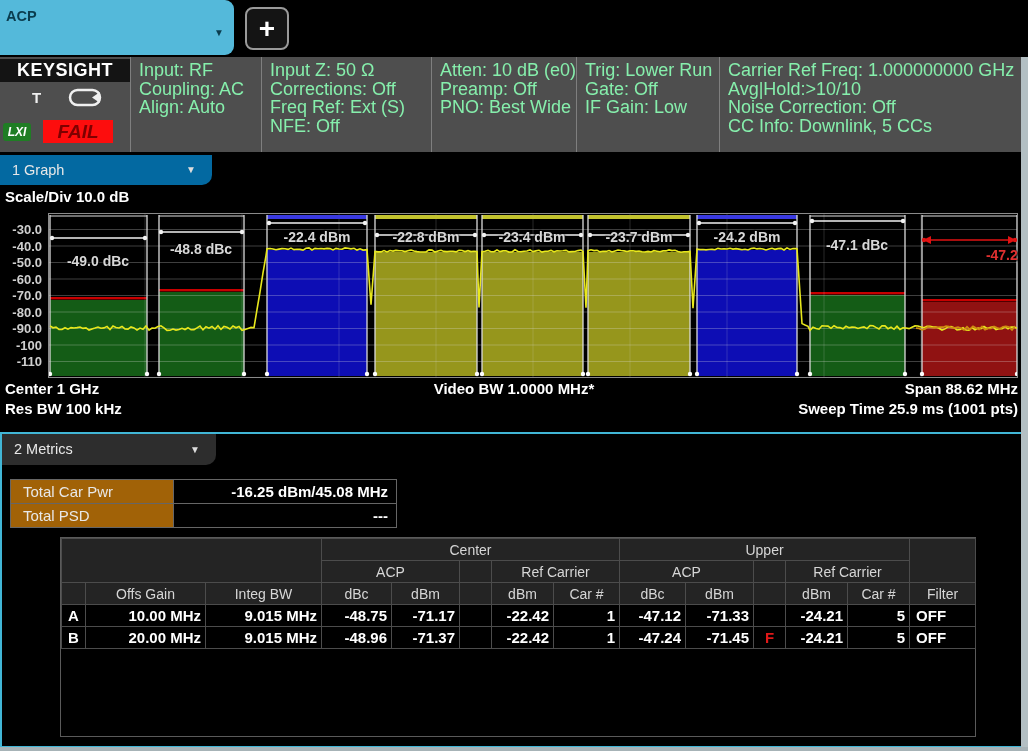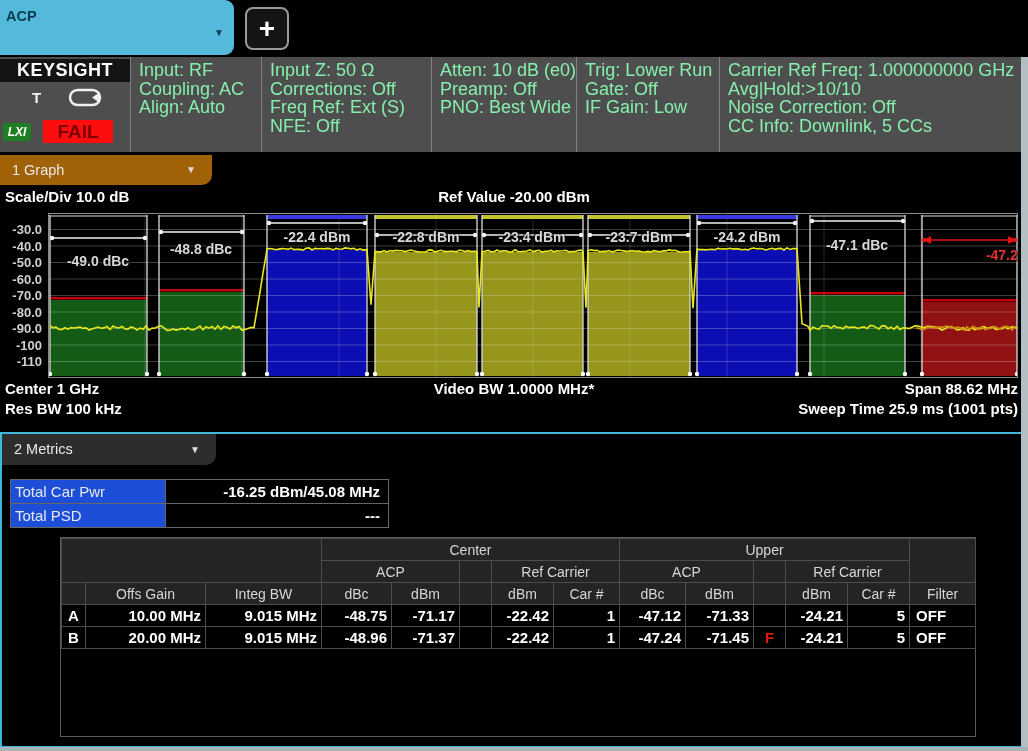--- a/index.html
+++ b/index.html
@@ -23,33 +23,33 @@
   }
   
   .header{position:absolute;left:0;top:57px;width:1028px;height:95px;background:#4e4e4e;}
   .brand{position:absolute;left:0;top:2px;width:130px;height:23px;background:#141414;
     color:#fff;font-weight:bold;font-size:18px;letter-spacing:.5px;text-align:center;line-height:23px;}
   .trig-t{position:absolute;left:32px;top:32px;color:#f0f0f0;font-size:15px;font-weight:bold;}
   .sweep-icon{position:absolute;left:68px;top:30px;}
   .lxi{position:absolute;left:3px;top:66px;width:28px;height:18px;background:#1f7d24;border-radius:3px;
     color:#fff;font-style:italic;font-weight:bold;font-size:12px;text-align:center;line-height:18px;}
   .fail{position:absolute;left:43px;top:63px;width:70px;height:23px;background:#fd0d0d;
-    color:#7e0000;font-weight:bold;font-size:19px;text-align:center;line-height:23px;}
+    color:#7e0000;font-weight:bold;font-size:19px;text-align:center;line-height:23px;font-style:italic;}
   .hcol{position:absolute;top:0;height:95px;box-sizing:border-box;border-left:1px solid #7f7f7f;
     padding:4px 0 0 8px;color:#86efac;font-size:18px;line-height:18.5px;}
   .hcol div{white-space:nowrap;}
   .c1{left:130px;width:131px;}
   .c2{left:261px;width:170px;}
   .c3{left:431px;width:145px;}
   .c4{left:576px;width:143px;}
   .c5{left:719px;width:302px;}
   
   .graph-win{position:absolute;left:0;top:152px;width:1028px;height:280px;background:#000;}
   .selector{
-    position:absolute;left:0;top:3px;width:212px;height:30px;background:#a16207;
+    position:absolute;left:0;top:3px;width:212px;height:30px;background:#0369a1;
     border-radius:0 0 10px 0;color:#e8e8e8;font-size:14.5px;line-height:30px;
     padding-left:12px;box-sizing:border-box;cursor:pointer;
   }
   .selector .arrow{position:absolute;right:16px;top:0;font-size:10px;color:#ddd;}
   .scaleline{position:absolute;left:5px;top:36px;color:#fff;font-weight:bold;font-size:15px;}
   .refvalue{position:absolute;left:0;top:36px;width:1028px;text-align:center;color:#fff;font-weight:bold;font-size:15px;}
   .ylabels{position:absolute;left:0;top:61px;width:44px;height:165px;}
   .ylab{position:absolute;right:2px;color:#cfcfcf;font-weight:bold;font-size:13px;line-height:16px;text-align:right;width:42px;margin-left:42px;}
   .plot{position:absolute;left:48px;top:61px;width:970px;height:165px;}
   .mlabel{
@@ -65,21 +65,21 @@
   .metrics-win{position:absolute;left:0;top:432px;width:1028px;height:316px;background:#000;
     border:2px solid #41b6d6;box-sizing:border-box;}
   .selector2{
     position:absolute;left:0;top:0;width:214px;height:31px;background:#2d2d2d;
     border-radius:0 0 10px 0;color:#e8e8e8;font-size:14.5px;line-height:31px;
     padding-left:12px;box-sizing:border-box;cursor:pointer;
   }
   .selector2 .arrow{position:absolute;right:16px;top:0;font-size:10px;color:#ddd;}
   .summary{position:absolute;left:8px;top:45px;border:1px solid #666;border-collapse:collapse;}
   .summary td{border:1px solid #666;height:23px;font-size:15px;padding:0;}
-  .summary .lab{width:150px;background:#1d4ed8;color:#e8e8e8;padding-left:4px;}
+  .summary .lab{width:150px;background:#a16207;color:#e8e8e8;padding-left:12px;}
   .summary .val{width:214px;background:#000;color:#fff;font-weight:bold;text-align:right;padding-right:8px;}
   .acp-wrap{position:absolute;left:58px;top:103px;width:916px;height:200px;border:1px solid #5a5a5a;
     background:#000;box-sizing:border-box;}
   .acp{border-collapse:collapse;table-layout:fixed;width:914px;}
   .acp th,.acp td{border:1px solid #4c4c4c;height:21px;padding:0 4px;overflow:hidden;white-space:nowrap;}
   .acp th{background:#242424;color:#d6d6d6;font-size:14px;font-weight:normal;text-align:center;}
   .acp td{background:#000;color:#fff;font-size:15px;font-weight:bold;text-align:right;}
   .acp td.ctr{text-align:center;}
   .acp td.lft{text-align:left;padding-left:6px;}
   .acp td.flag{color:#e01818;text-align:center;font-weight:bold;}
@@ -141,21 +141,20 @@
     <div>CC Info: Downlink, 5 CCs</div>
   </div>
 </div>
 
 <div class="graph-win">
   <div class="selector">
     <span>1 Graph</span>
     <span class="arrow">▼</span>
   </div>
   <div class="scaleline">Scale/Div 10.0 dB</div>
-  <div class="refvalue">Ref Value -20.00 dBm</div>
 
   <div class="ylabels">
     <div class="ylab" style="top:9px">-30.0</div>
     <div class="ylab" style="top:25.5px">-40.0</div>
     <div class="ylab" style="top:42px">-50.0</div>
     <div class="ylab" style="top:58.5px">-60.0</div>
     <div class="ylab" style="top:75px">-70.0</div>
     <div class="ylab" style="top:91.5px">-80.0</div>
     <div class="ylab" style="top:108px">-90.0</div>
     <div class="ylab" style="top:124.5px">-100</div>

